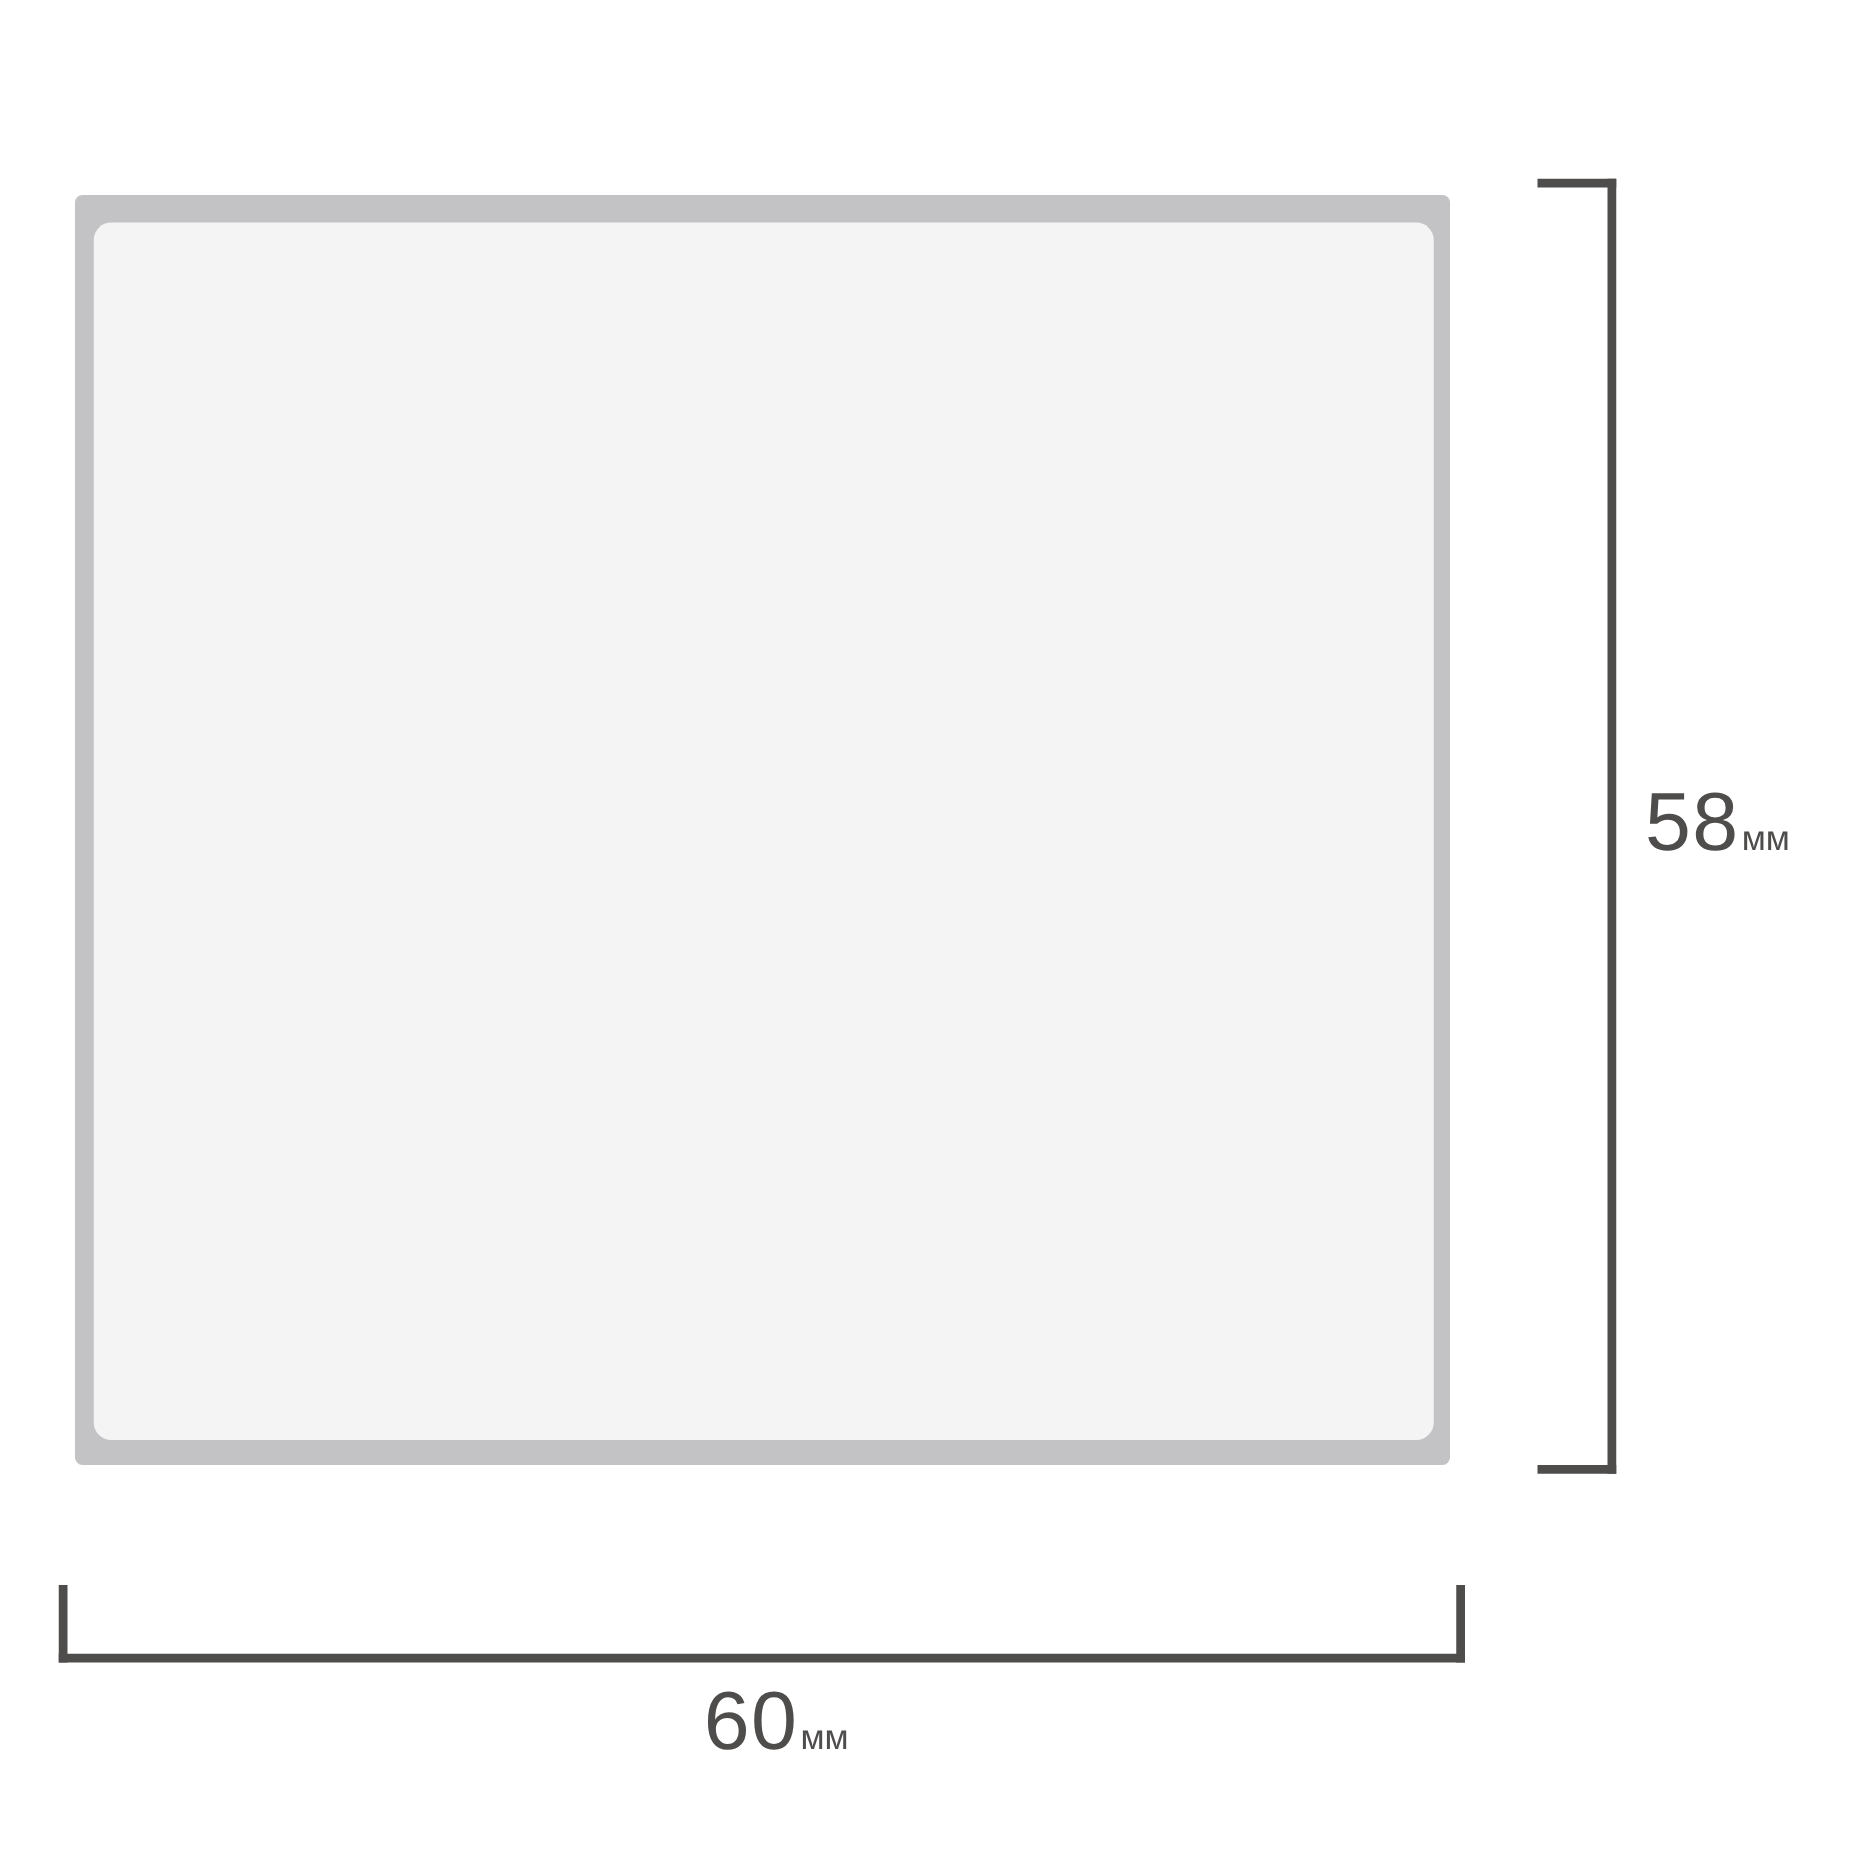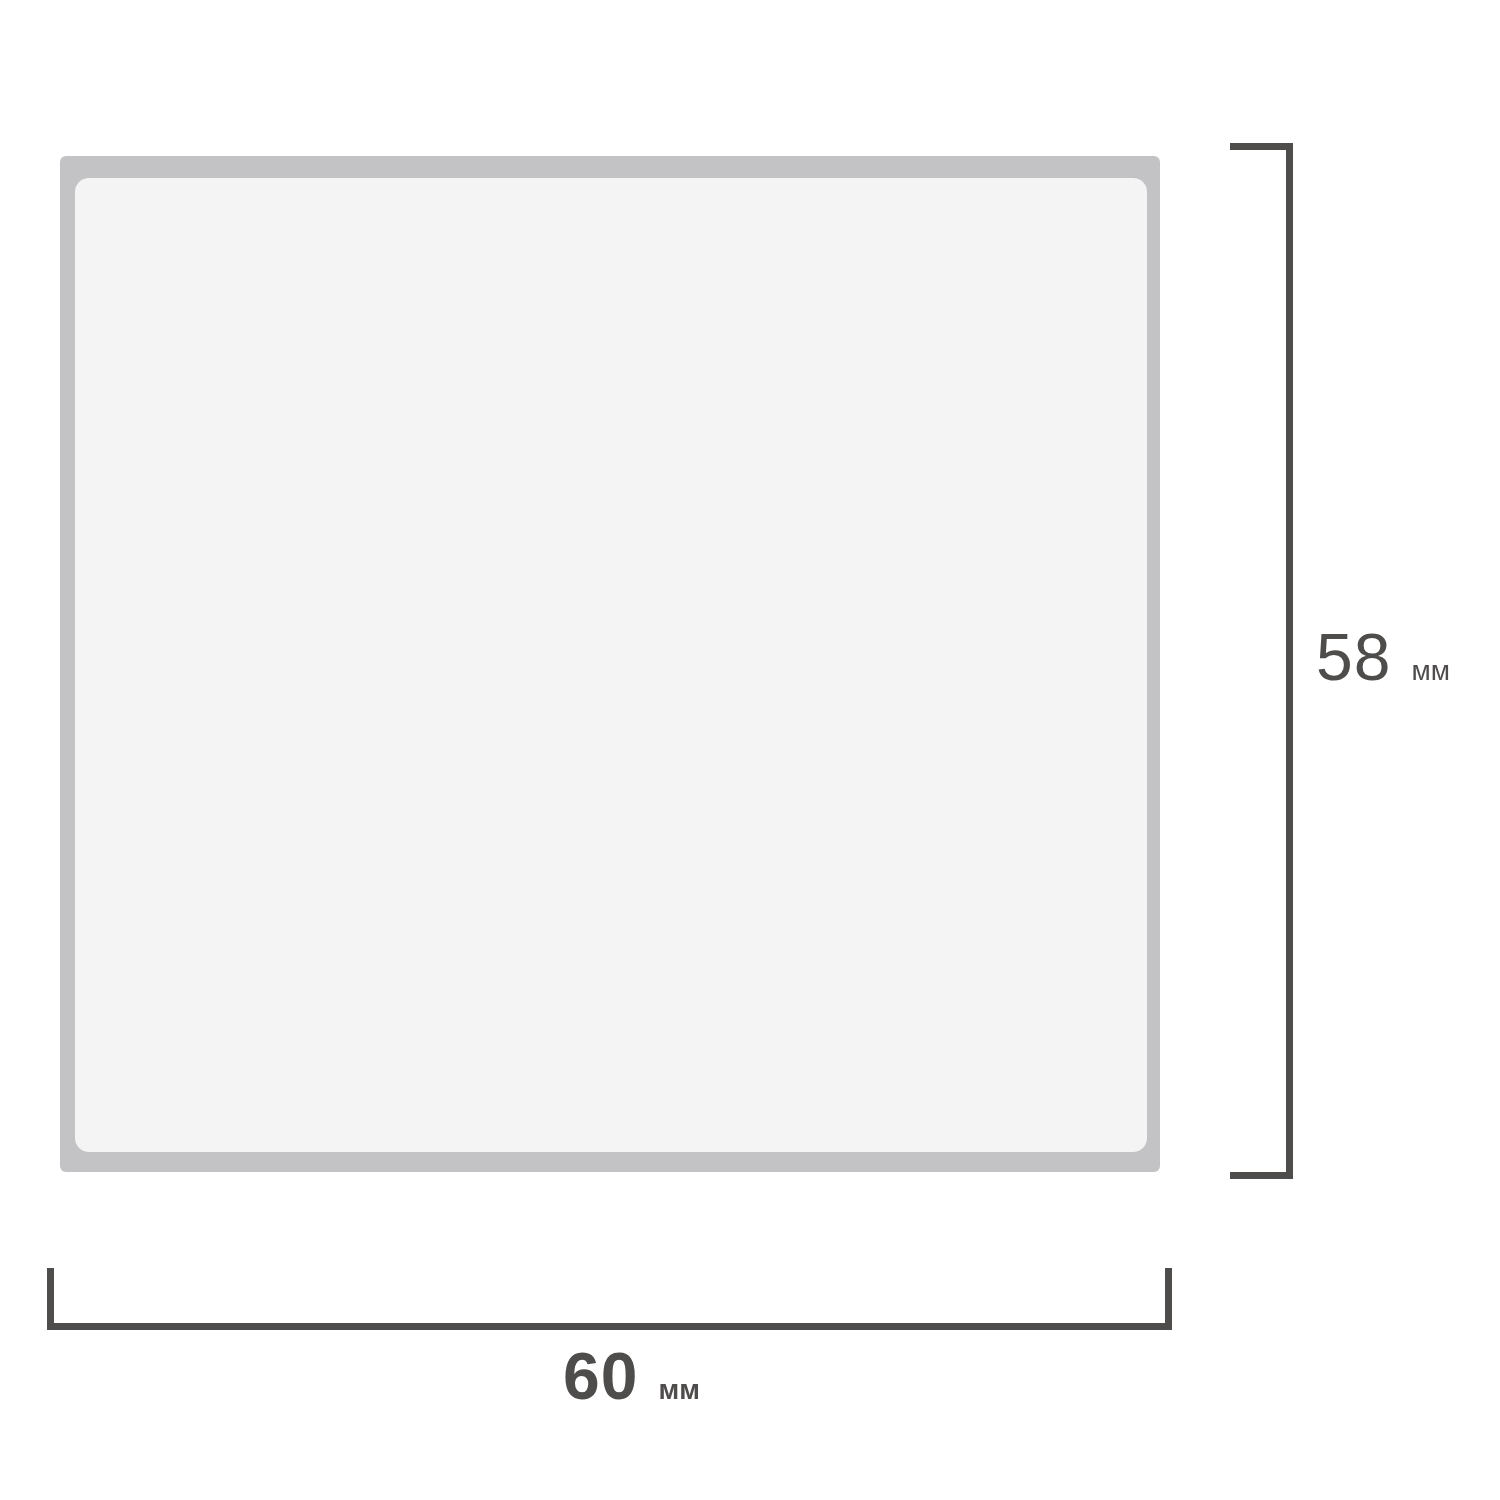--- a/index.html
+++ b/index.html
@@ -53,35 +53,35 @@
     width: 1125px; height: 62px;
     border-left: 7px solid var(--dim-color);
     border-right: 7px solid var(--dim-color);
     border-bottom: 7px solid var(--dim-color);
   }
 
   .dim-label {
     position: absolute;
     display: flex;
     align-items: baseline;
-    gap: 20px;
+    gap: 2px;
     color: var(--dim-color);
     white-space: nowrap;
   }
   .dim-label .num {
     font-size: 66px;
     line-height: 1;
     letter-spacing: 1px;
   }
   .dim-label .unit {
     font-size: 28px;
     line-height: 1;
   }
   .height-label { left: 1316px; top: 624px; }
-  .width-label  { left: 563px;  top: 1343px; font-weight: bold; }
+  .width-label  { left: 563px;  top: 1343px; }
 </style>
 </head>
 <body>
 
 <div class="canvas">
 
   <div class="product">
     <div class="product-face"></div>
   </div>
 

